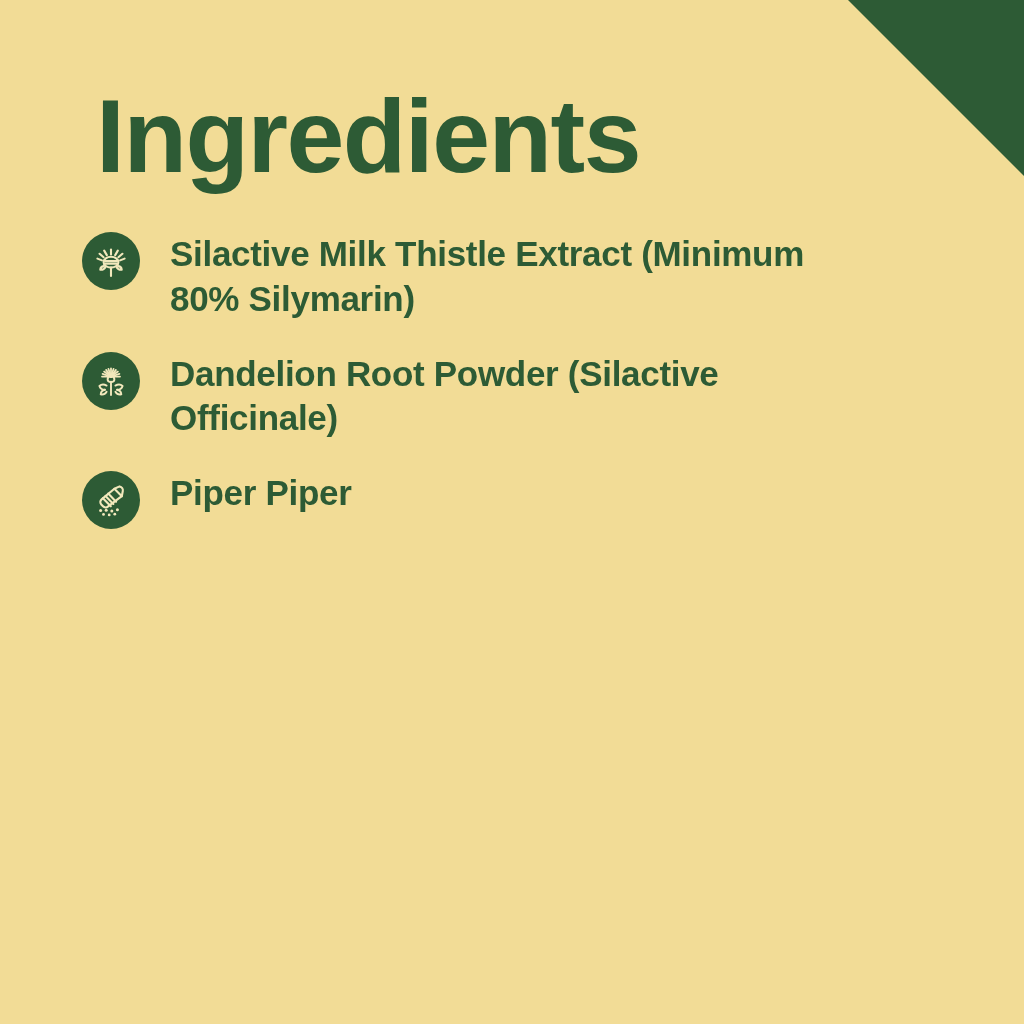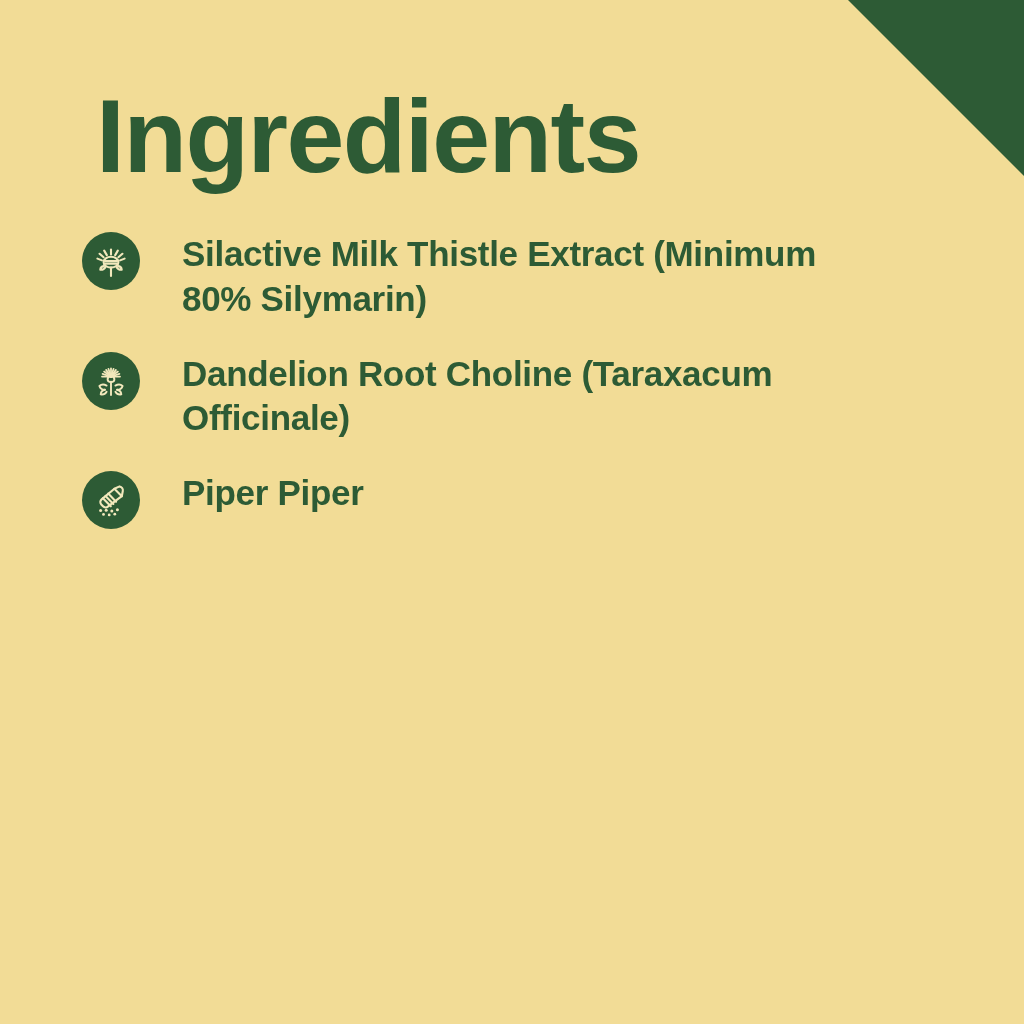--- a/index.html
+++ b/index.html
@@ -76,21 +76,21 @@
     margin-top: 4px;
   }
 
   .badge svg {
     display: block;
     width: 40px;
     height: 40px;
   }
 
   .ingredient-text {
-    margin-left: 42px;
+    margin-left: 30px;
     font-size: 35px;
     line-height: 1.28;
     font-weight: 700;
     color: #2D5B35;
     letter-spacing: -0.3px;
     padding-top: 4px;
     max-width: 660px;
   }
 </style>
 </head>
@@ -145,21 +145,21 @@
             <path d="M20 15.6 29 15.6"></path>
           </g>
           <ellipse cx="20" cy="18.2" rx="3.4" ry="2.8"></ellipse>
           <path d="M20 20.8V34"></path>
           <path d="M15.6 24.6c-2.6-1.6-5.4-1.3-7.2.4.7 2.3 2.9 3.9 5.5 3.8"></path>
           <path d="M13.9 28.8c-2.4.5-4 2.3-4.2 4.5 2.4.5 4.7-.6 5.9-2.6"></path>
           <path d="M24.4 24.6c2.6-1.6 5.4-1.3 7.2.4-.7 2.3-2.9 3.9-5.5 3.8"></path>
           <path d="M26.1 28.8c2.4.5 4 2.3 4.2 4.5-2.4.5-4.7-.6-5.9-2.6"></path>
         </svg>
       </span>
-      <span class="ingredient-text">Dandelion Root Choline (Taraxacum Officinale)</span>
+      <span class="ingredient-text">Dandelion Root Powder (Silactive Officinale)</span>
     </li>
 
     <li class="ingredient-row">
       <span class="badge">
         <svg viewBox="0 0 40 40" fill="none" stroke="#F2E8BC" stroke-width="2.1" stroke-linecap="round" stroke-linejoin="round">
           <path d="M28.6 6.4c2.2.6 3.6 2.6 3.2 4.6l-1 5.2-7.4-7.4 5.2-2.4z"></path>
           <path d="M23.4 8.8 10.6 19.4c-1.6 1.3-1.7 3.6-.3 5.1l1.7 1.8c1.4 1.5 3.7 1.5 5.1.1L30.8 16.2"></path>
           <path d="M14.5 15.9l7.9 8.1"></path>
           <path d="M11.9 18.2l7.9 8.1"></path>
           <path d="M17.2 13.6l7.9 8.1"></path>

